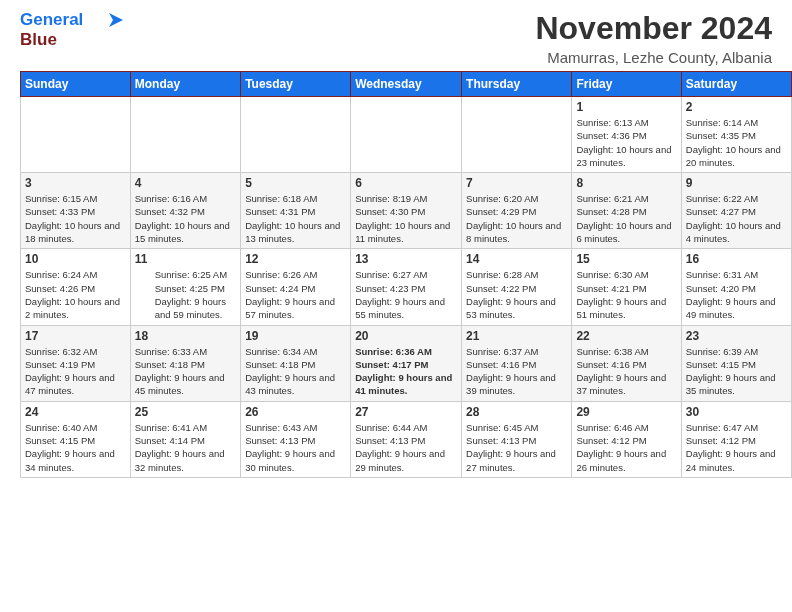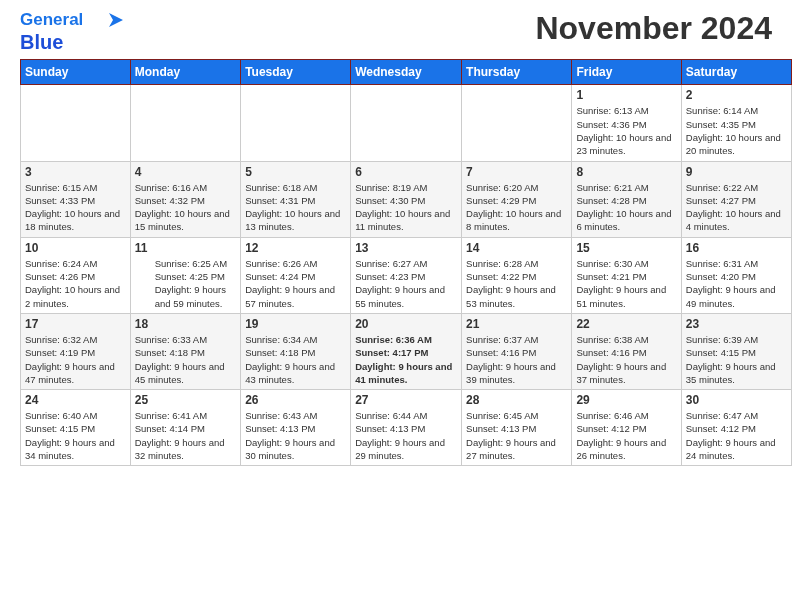--- a/index.html
+++ b/index.html
@@ -23,25 +23,26 @@
 
 <div class="header-area">
   <div class="logo">
   <div style="display:flex;flex-direction:column;align-items:flex-start;line-height:1.2;">
     <div style="display:flex;align-items:center;gap:16px;">
       <span style="color:#1a73e8;font-size:17px;font-weight:bold;">General</span>
       <svg width="22" height="18" viewBox="0 0 22 18" style="margin-left:2px;">
         <polygon points="8,2 22,9 8,16 12,9" fill="#1a73e8"></polygon>
       </svg>
     </div>
-    <span style="color:#1d4ed8;font-size:20px;font-weight:bold;">Blue</span>
+    <span style="color:#7f1d1d;font-size:17px;font-weight:bold;">Blue</span>
   </div>
 </div>
   <div class="title-area">
     <div class="month-title">November 2024</div>
+    <div class="location">Mamurras, Lezhe County, Albania</div>
   </div>
 </div>
 
 <div class="calendar-wrap">
   <table class="calendar">
     <thead>
       <tr>
         <th>Sunday</th>
         <th>Monday</th>
         <th>Tuesday</th>

